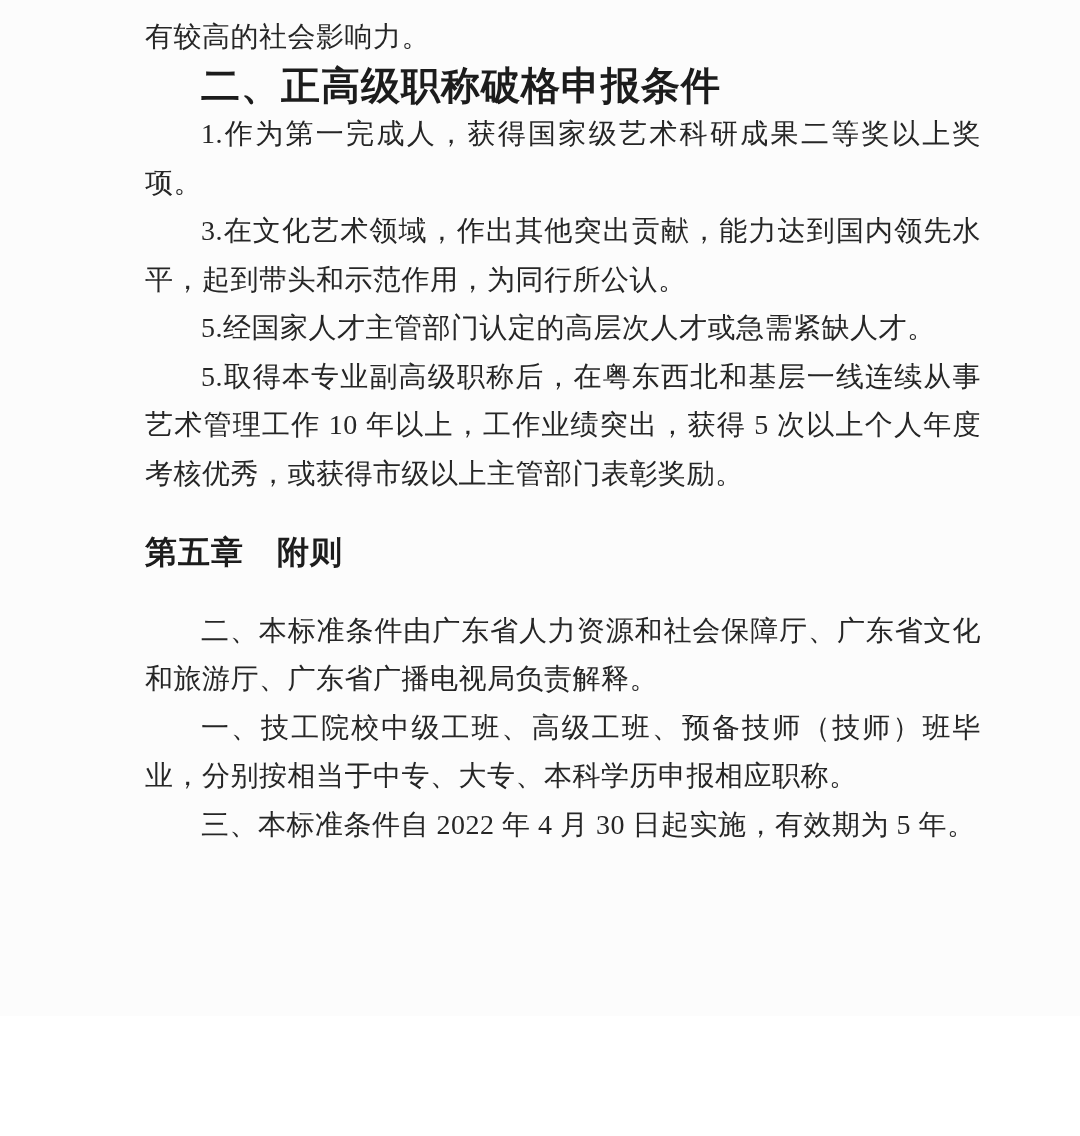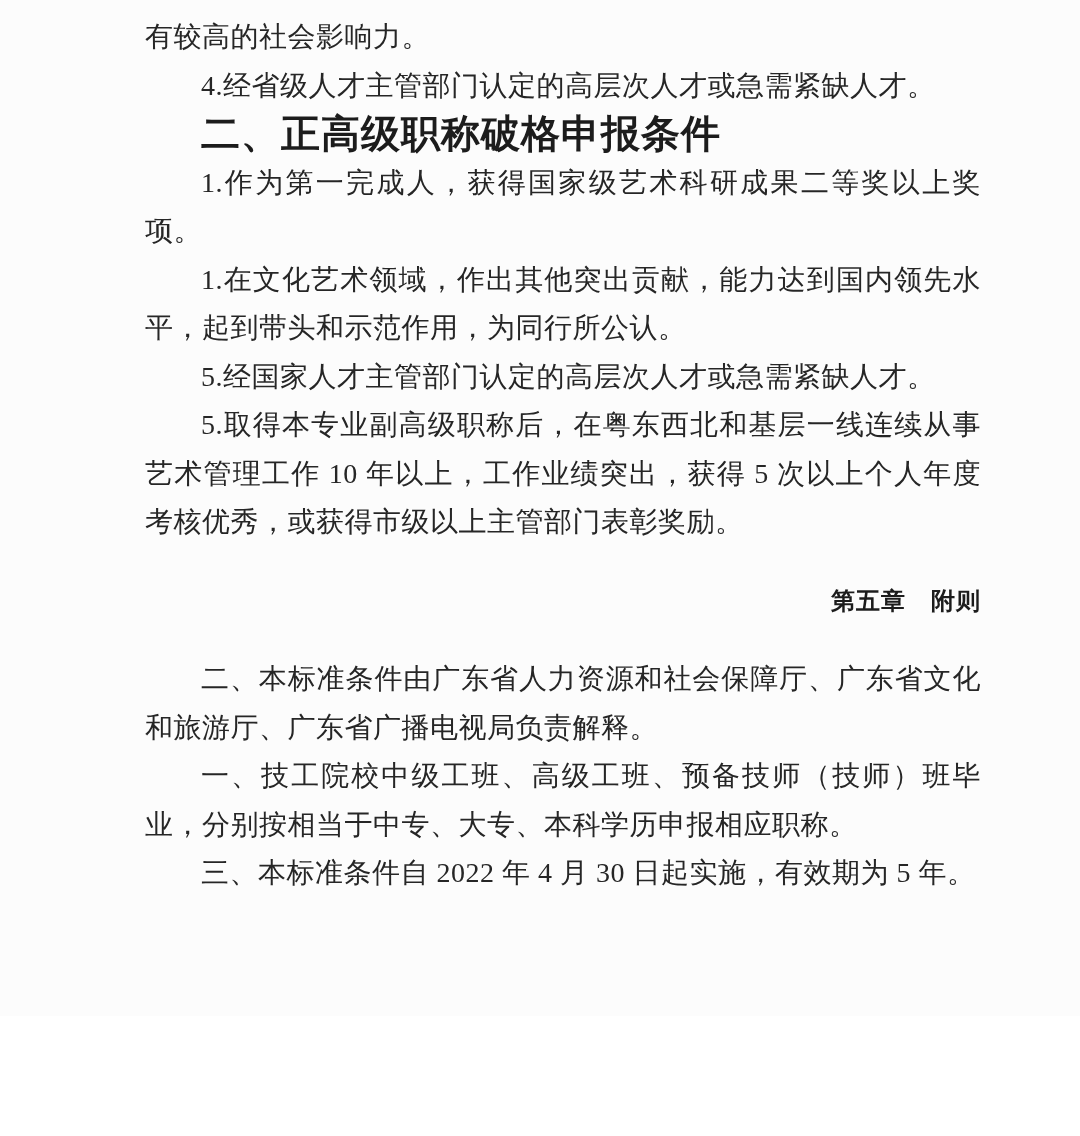--- a/index.html
+++ b/index.html
@@ -39,39 +39,38 @@
   .para.section-heading {
     font-family: "Liberation Sans", "DejaVu Sans", sans-serif;
     font-weight: bold;
     font-size: 39px;
     color: #1c1c1c;
     letter-spacing: 1px;
   }
   .para.chapter-heading {
     font-family: Liberation Serif, serif;
     font-weight: bold;
-    font-size: 24px;
+    font-size: 32px;
     color: #1c1c1c;
-    text-align: right;
+    text-align: left;
     text-indent: 0;
     margin: 30px 0;
     letter-spacing: 1px;
   }
 </style>
 </head>
 <body>
 
 <div class="page">
   <div class="content">
 
   <p class="para continuation">有较高的社会影响力。</p>
-      <p class="para body">4.经省级人才主管部门认定的高层次人才或急需紧缺人才。</p>
       <p class="para section-heading">二、正高级职称破格申报条件</p>
       <p class="para body">1.作为第一完成人，获得国家级艺术科研成果二等奖以上奖项。</p>
-      <p class="para body">1.在文化艺术领域，作出其他突出贡献，能力达到国内领先水平，起到带头和示范作用，为同行所公认。</p>
+      <p class="para body">3.在文化艺术领域，作出其他突出贡献，能力达到国内领先水平，起到带头和示范作用，为同行所公认。</p>
       <p class="para body">5.经国家人才主管部门认定的高层次人才或急需紧缺人才。</p>
       <p class="para body">5.取得本专业副高级职称后，在粤东西北和基层一线连续从事艺术管理工作 10 年以上，工作业绩突出，获得 5 次以上个人年度考核优秀，或获得市级以上主管部门表彰奖励。</p>
       <p class="para chapter-heading">第五章　附则</p>
       <p class="para body">二、本标准条件由广东省人力资源和社会保障厅、广东省文化和旅游厅、广东省广播电视局负责解释。</p>
       <p class="para body">一、技工院校中级工班、高级工班、预备技师（技师）班毕业，分别按相当于中专、大专、本科学历申报相应职称。</p>
       <p class="para body">三、本标准条件自 2022 年 4 月 30 日起实施，有效期为 5 年。</p>
     </div>
 </div>
 
 </body></html>

